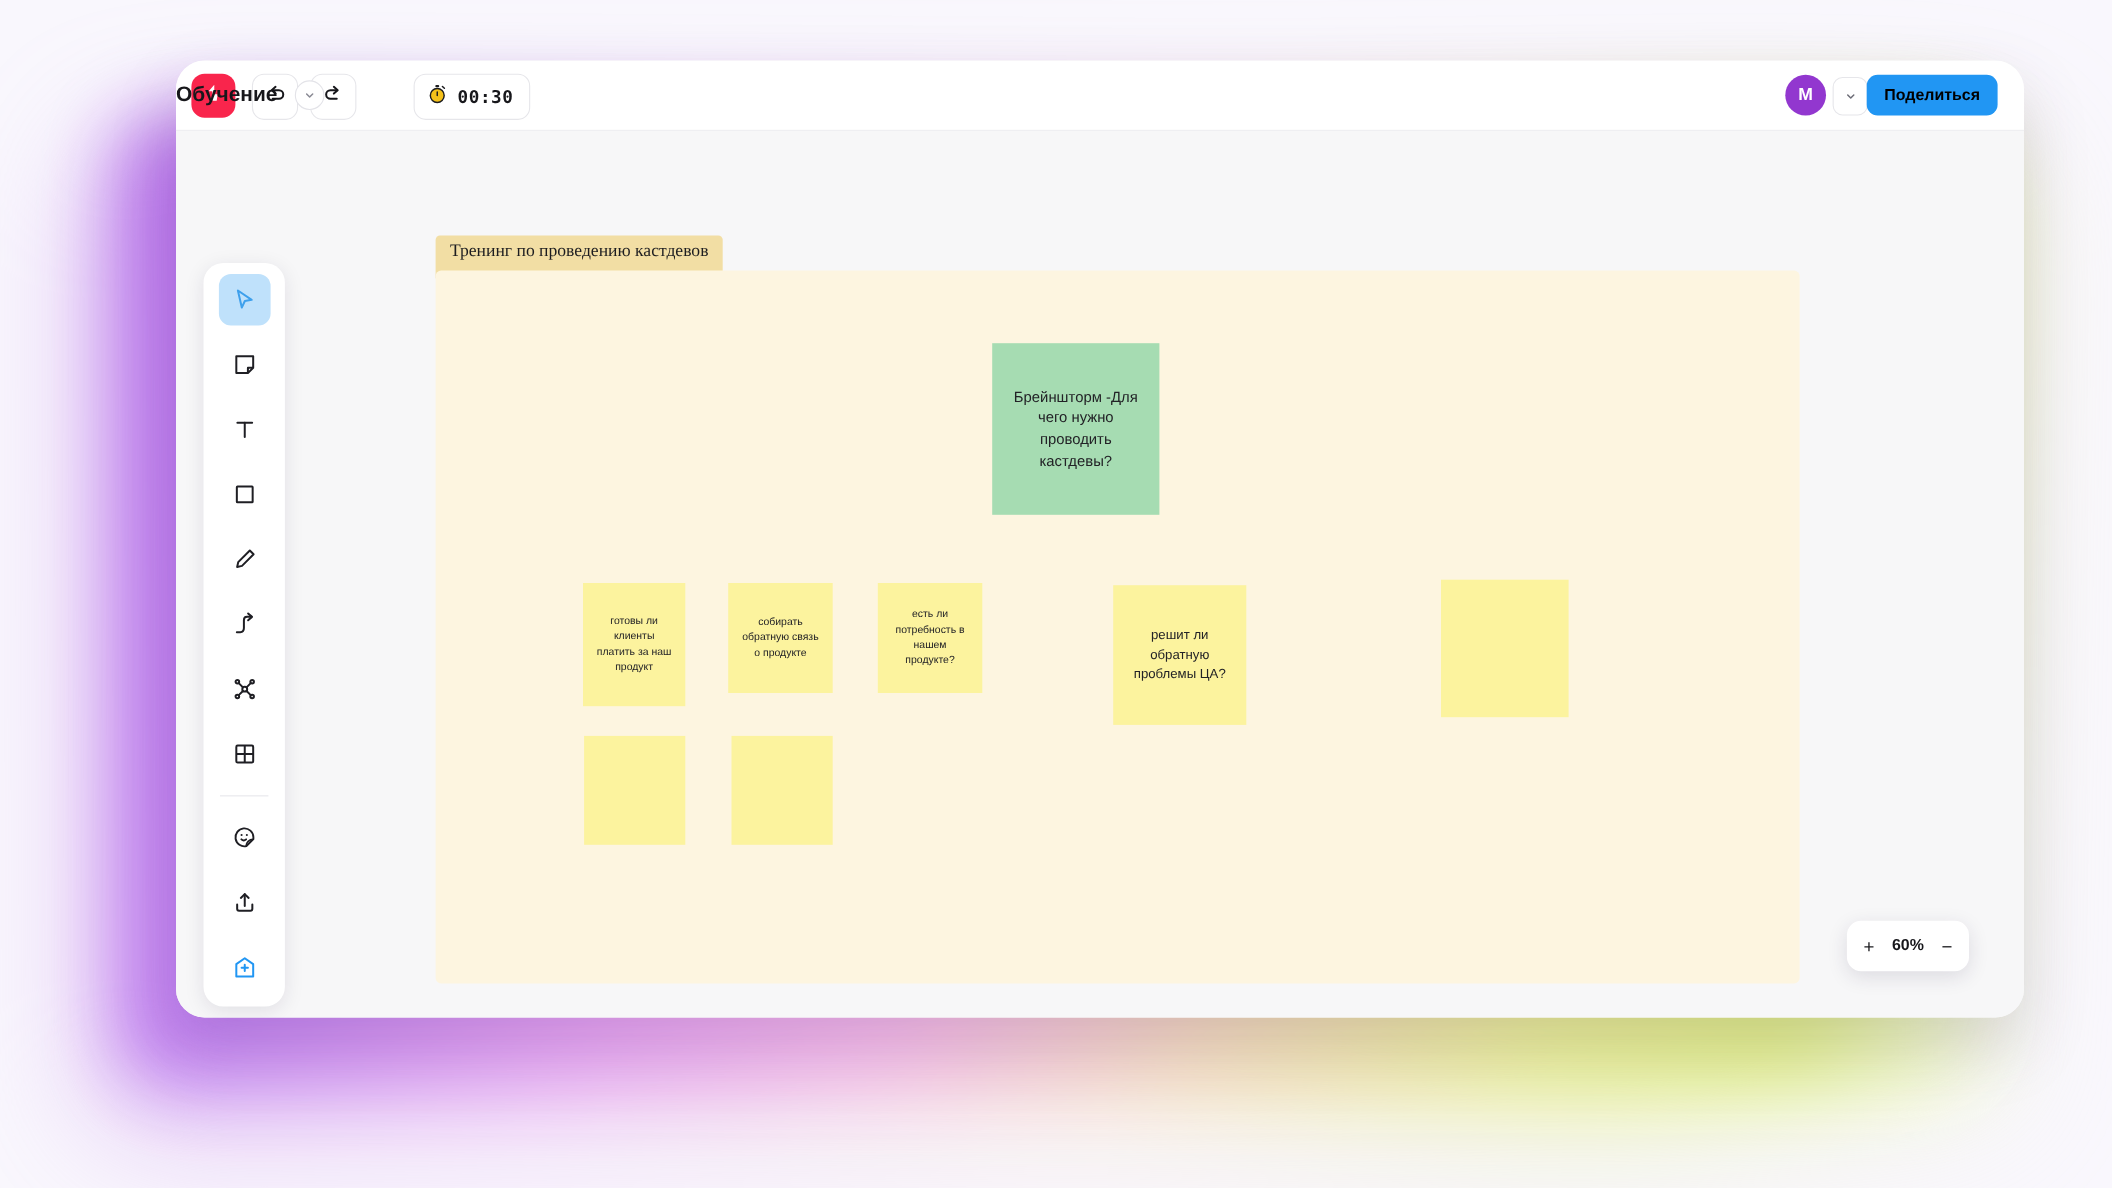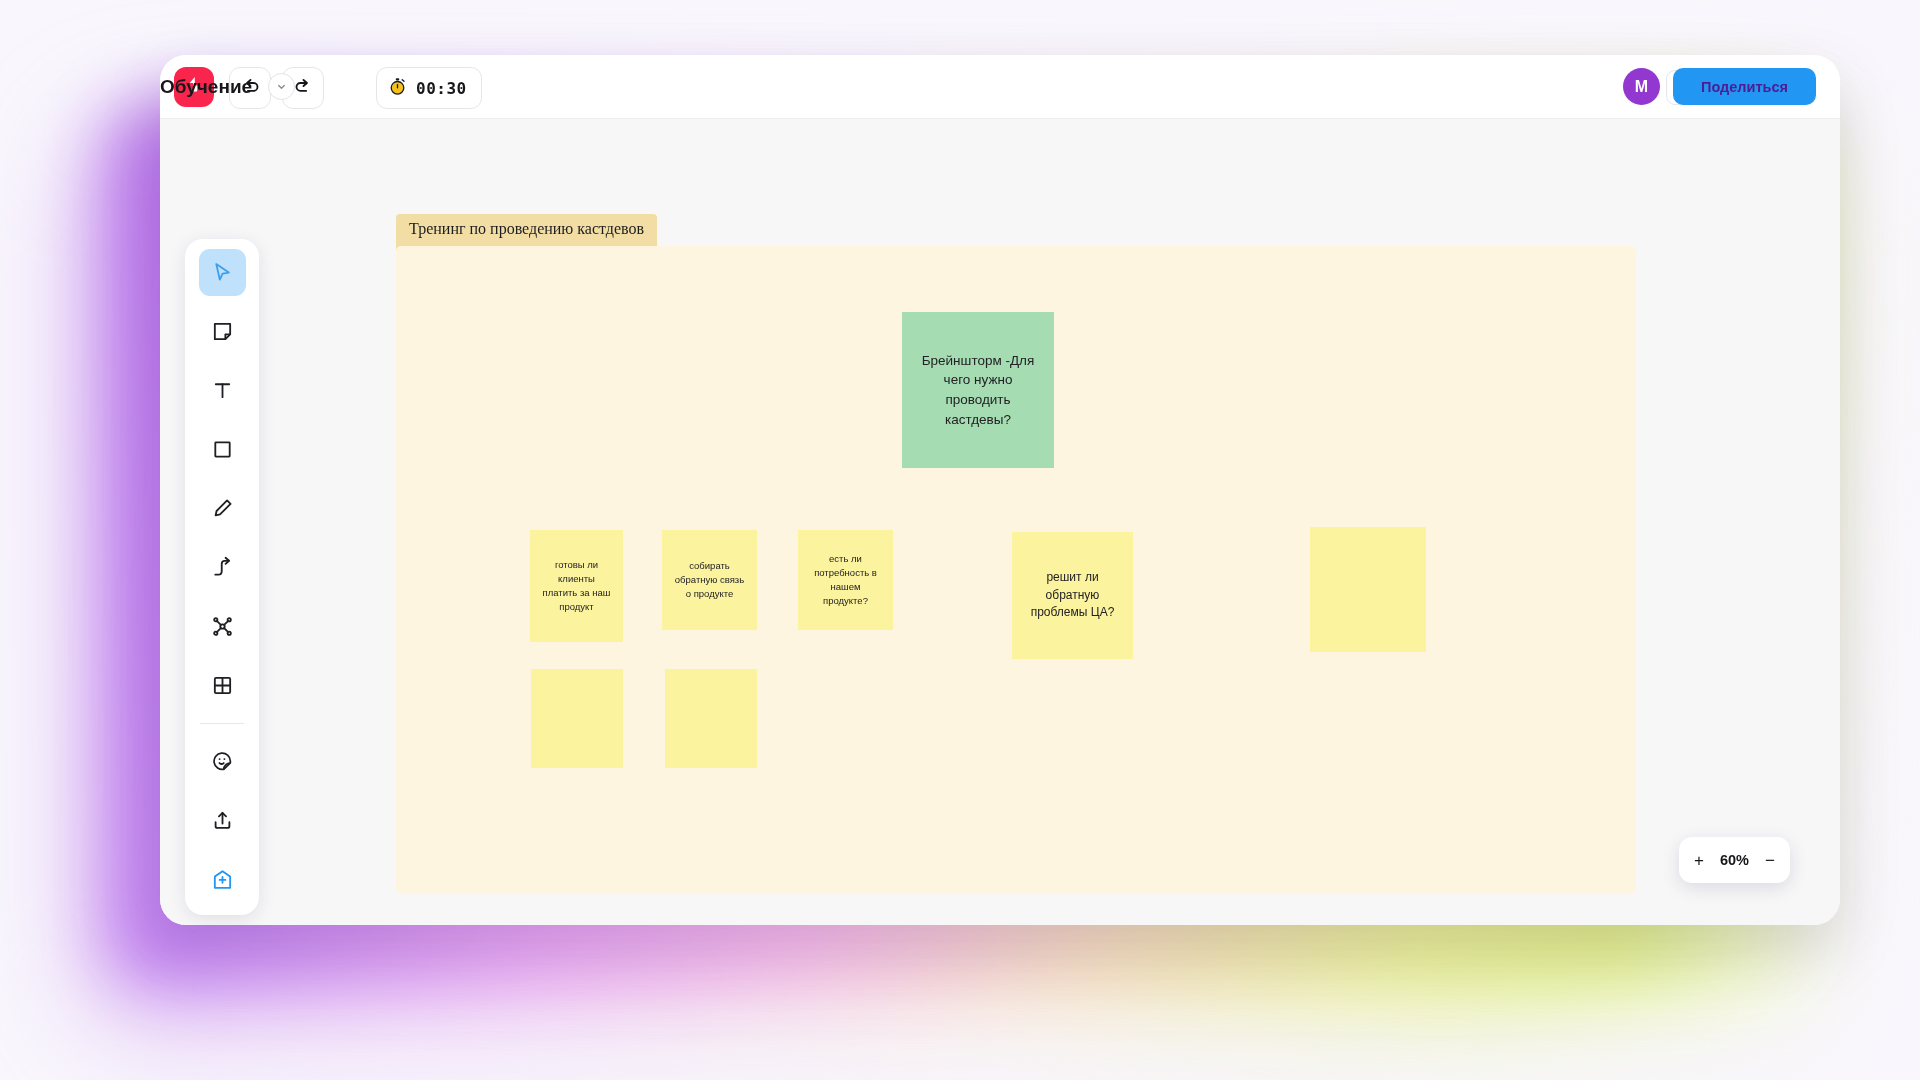--- a/index.html
+++ b/index.html
@@ -160,23 +160,23 @@
     background: #fff;
     border: 1px solid #e6e6ea;
     border-radius: 9px;
     display: flex; align-items: center; justify-content: center;
     cursor: pointer;
   }
   .share-btn {
     position: absolute;
     right: 24px; top: 13px;
     height: 37px;
-    padding: 0 28px;
+    padding: 0 16px;
     background: #2196f3;
-    color: #4c1d95;
+    color: #000000;
     border: none;
     border-radius: 10px;
     font-family: "Liberation Sans", sans-serif;
     font-size: 14.5px;
     font-weight: 700;
     cursor: pointer;
   }
 
   
   .workarea {

